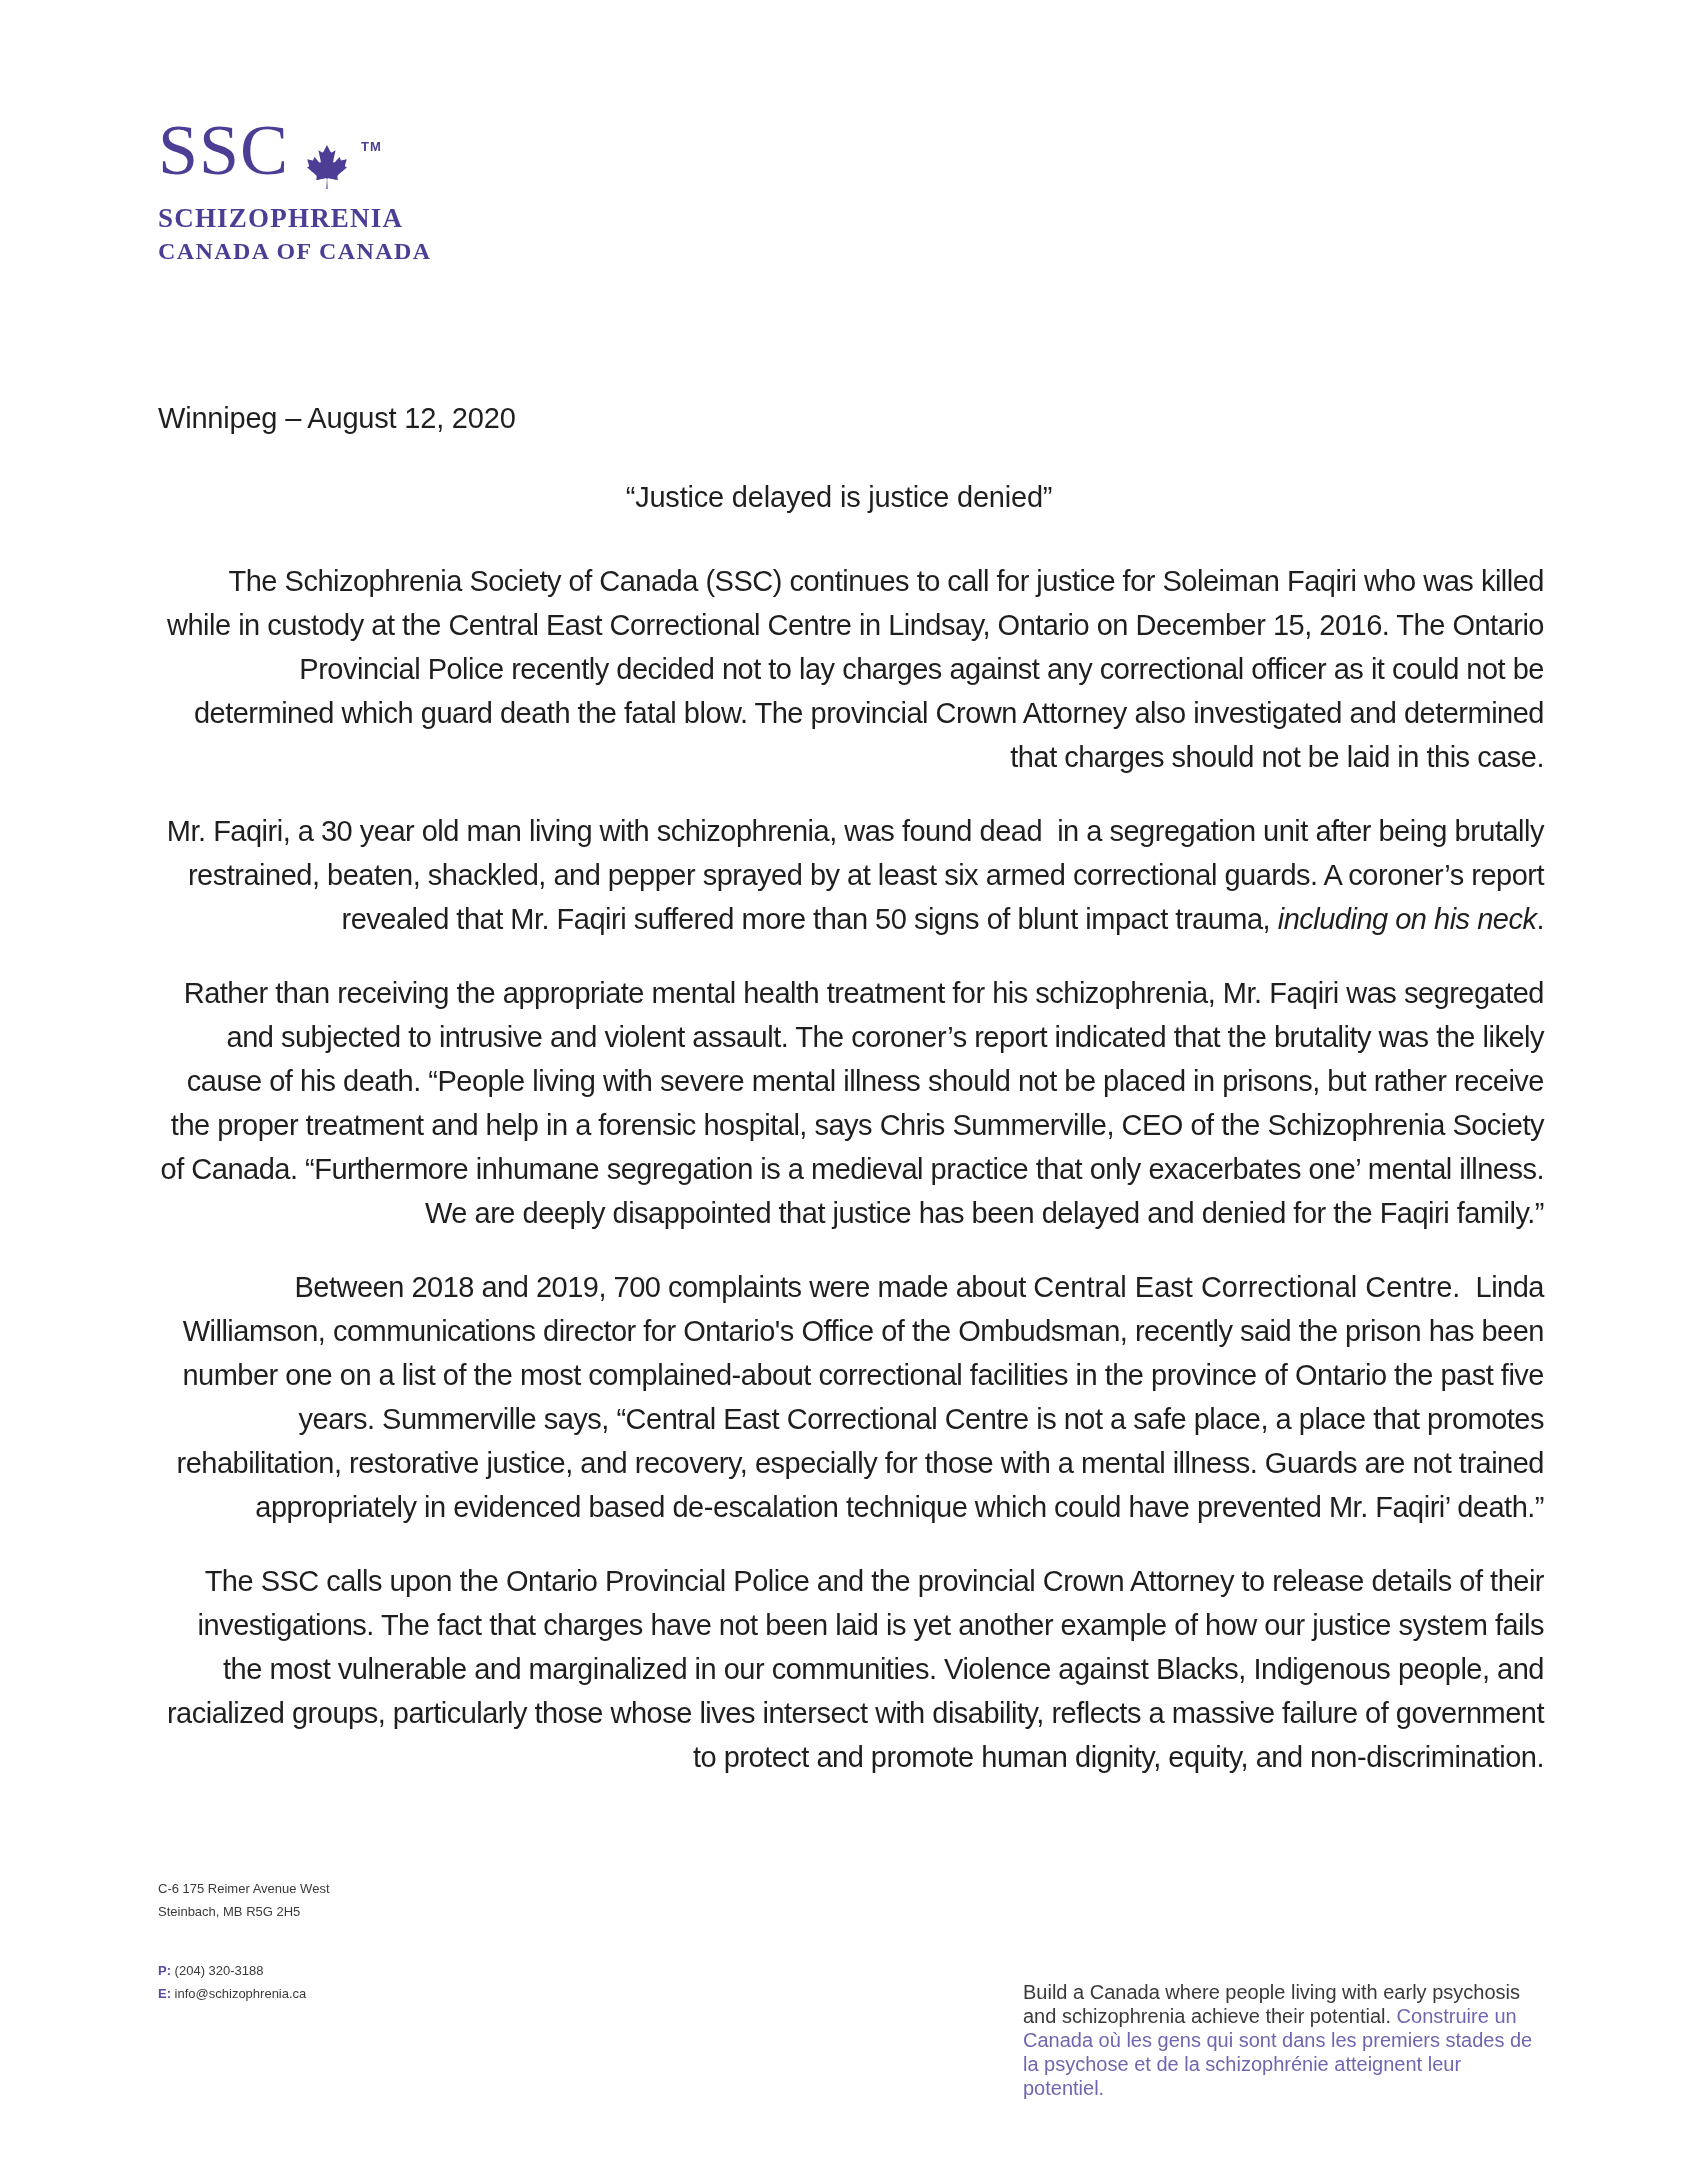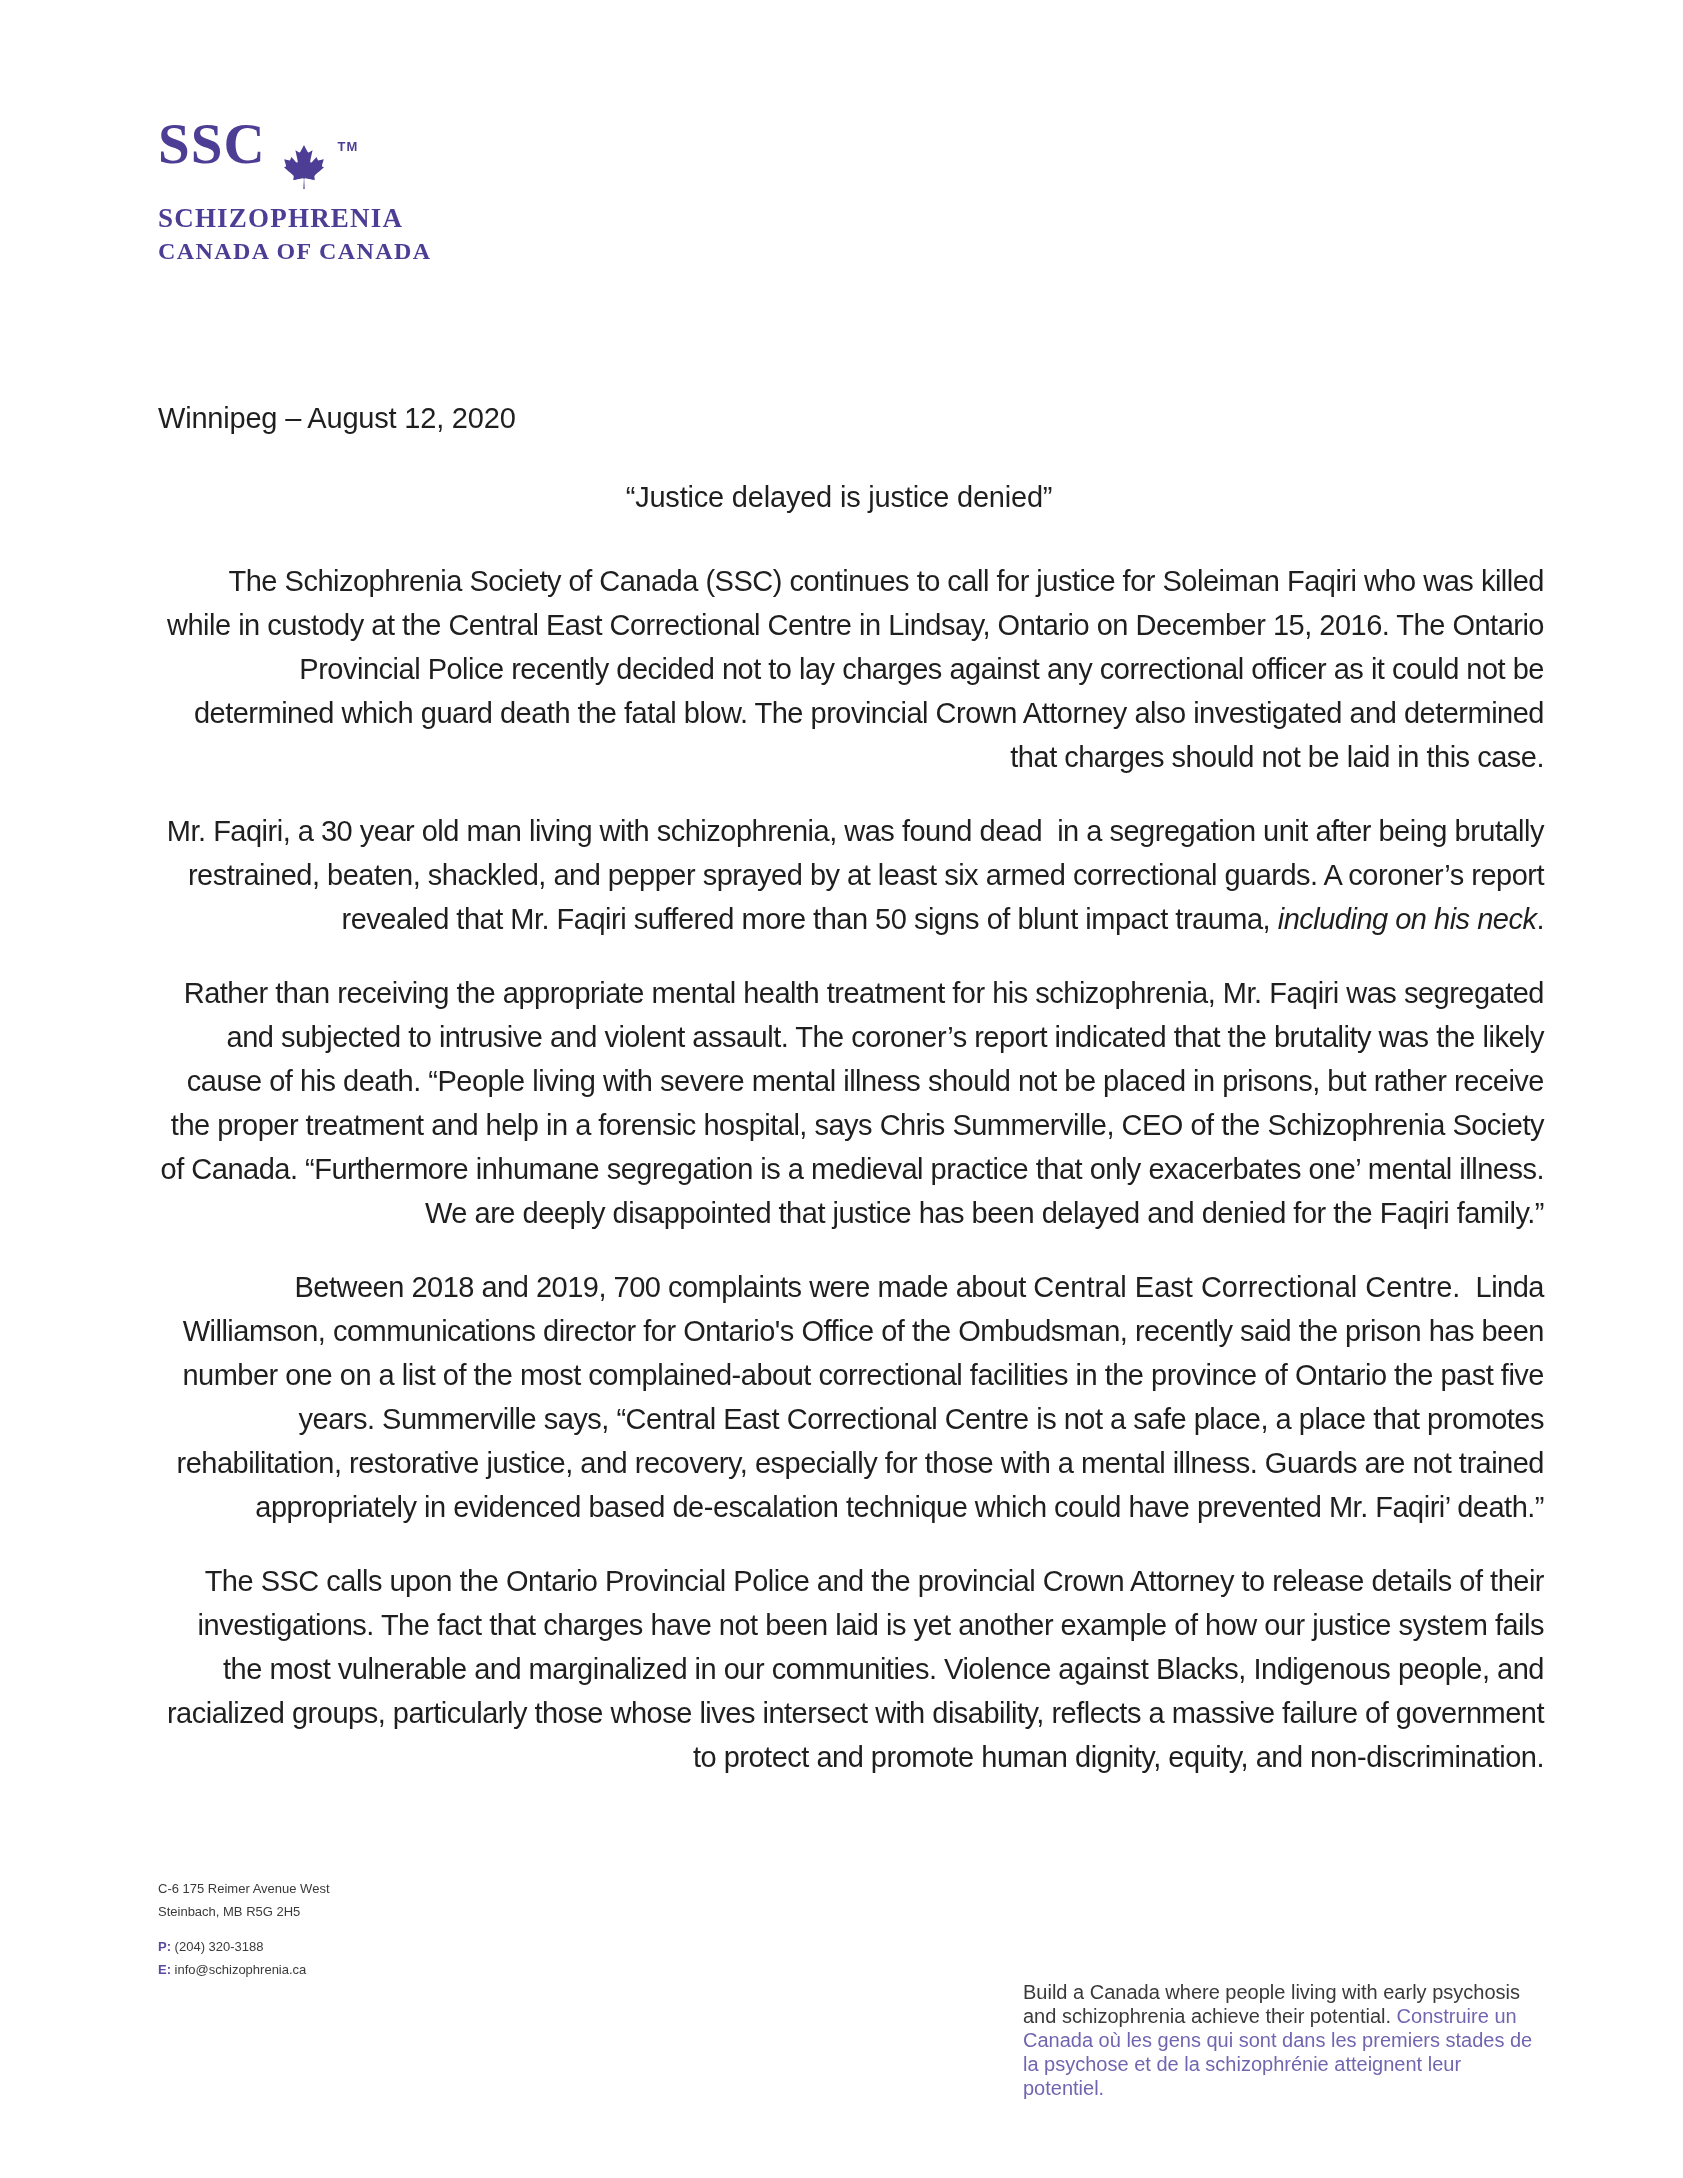--- a/index.html
+++ b/index.html
@@ -11,22 +11,22 @@
     font-family: "Liberation Sans", sans-serif;
     color: #1f1f1f;
     overflow: hidden;
   }
 
   
   .logo { position: absolute; left: 158px; top: 117px; color: #4d3d94; }
   .logo-row { display: flex; align-items: flex-start; }
   .logo-acronym {
     font-family: "Liberation Serif", serif;
-    font-weight: bold;
-    font-size: 57px;
+    font-weight: normal;
+    font-size: 72px;
     line-height: 0.94;
     letter-spacing: 1px;
   }
   .maple { margin-left: 16px; margin-top: 28px; display: inline-block; }
   .maple svg { display: block; }
   .tm {
     font-size: 13px;
     font-weight: bold;
     margin-left: 12px;
     margin-top: 22px;
@@ -68,21 +68,21 @@
   }
   .seg-italic { font-style: italic; }
   .seg-alt { letter-spacing: 0px; }
 
   
   .footer { position: absolute; left: 0; top: 0; width: 100%; height: 100%; pointer-events: none; }
   .f-left {
     position: absolute; left: 158px; top: 1877px;
     font-size: 13px; line-height: 23px; color: #3a3a3a;
   }
-  .f-contact { margin-top: 12px; }
+  .f-contact { margin-top: 36px; }
   .accent { color: #5b4aa0; font-weight: bold; }
   .f-mid {
     position: absolute; left: 512px; top: 2026px;
     font-size: 17.3px; line-height: 23px; color: #3a3a3a;
   }
   .website { font-weight: bold; color: #5b4aa0; }
   .f-right {
     position: absolute; left: 1023px; top: 1980px; width: 515px;
     font-size: 20px; line-height: 24px; color: #3a3a3a;
   }

